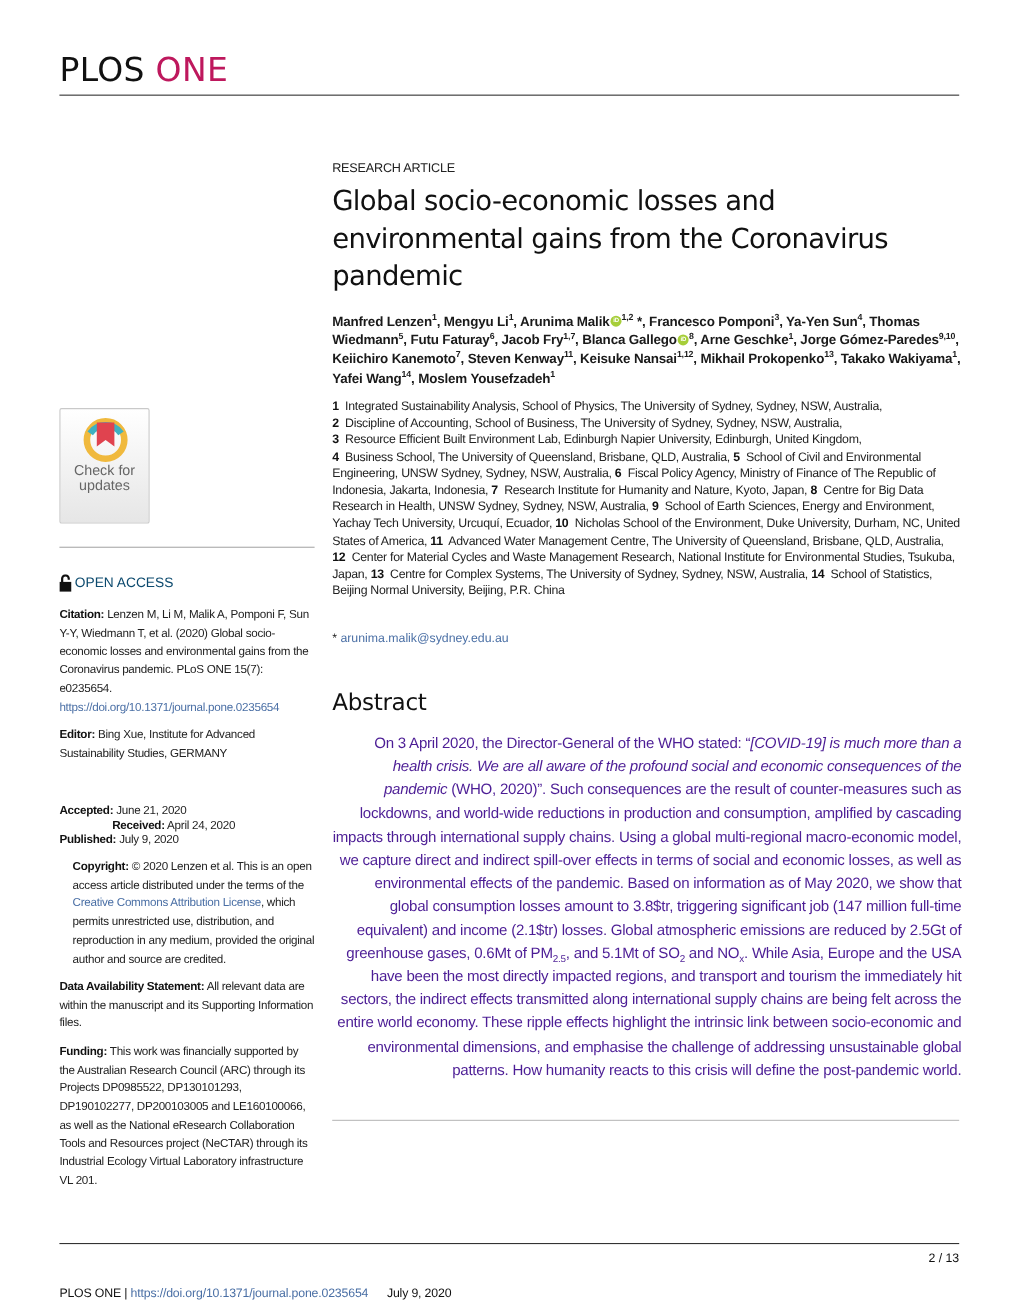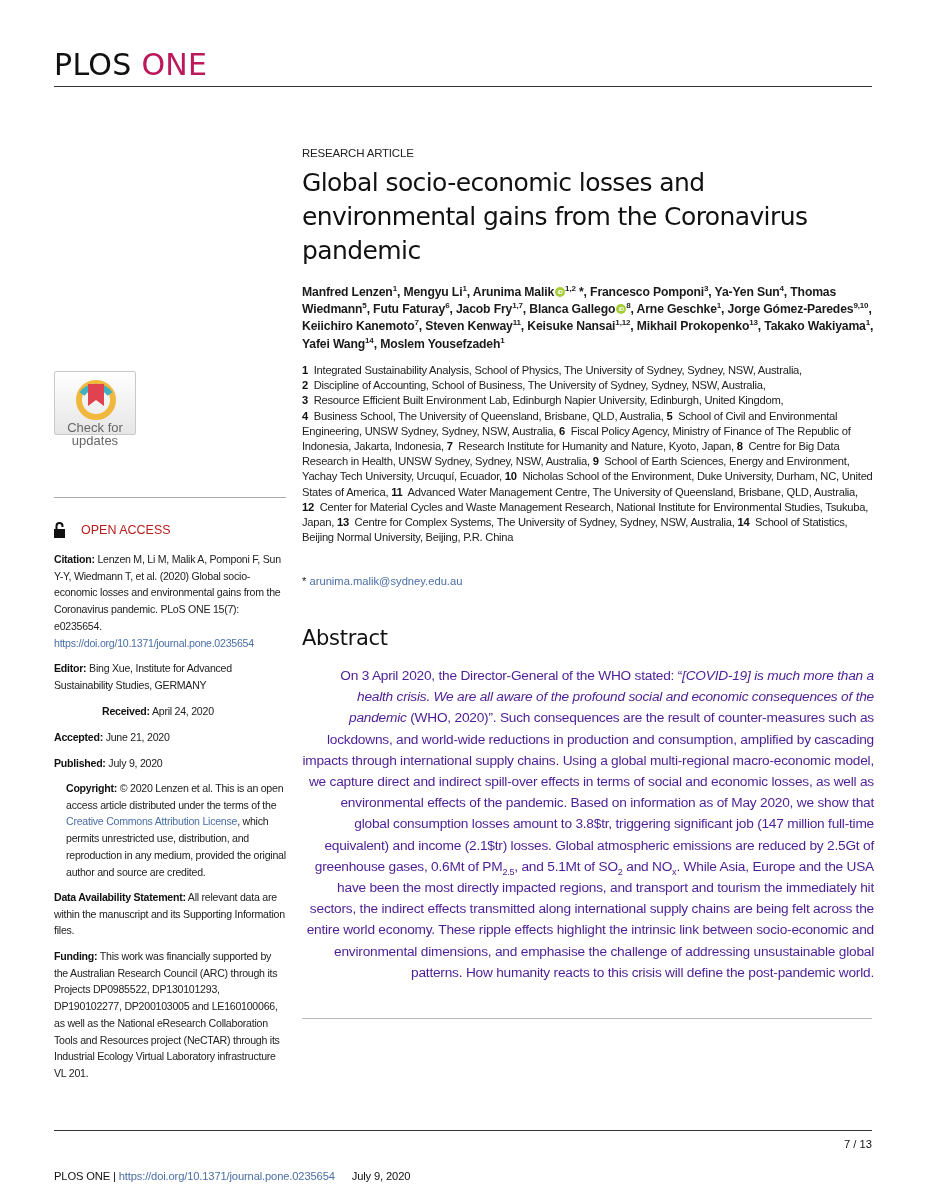--- a/index.html
+++ b/index.html
@@ -1,25 +1,25 @@
 <!DOCTYPE html>
 <html><head>
 <meta charset="utf-8">
 <style>
   html, body { margin:0; padding:0; }
   body { width:927px; height:1194px; background:#fff; position:relative; overflow:hidden; font-family:"Liberation Sans", sans-serif; color:#1a1a1a; }
   .logo { position:absolute; left:54px; top:48px; font-family:"DejaVu Sans", sans-serif; font-size:30px; letter-spacing:0.3px; line-height:34px; }
   .logo .plos { color:#111; }
   .logo .one { color:#be185d; }
   .hr-top { position:absolute; left:54px; top:86px; width:818px; height:1px; background:#333; }
-  .cfu { position:absolute; left:54px; top:371px; width:82px; height:64px; box-sizing:border-box; border:1px solid #c9c9c9; background:linear-gradient(#fff,#e6e6e6); border-radius:2px; }
+  .cfu { position:absolute; left:54px; top:371px; width:82px; height:105px; box-sizing:border-box; border:1px solid #c9c9c9; background:linear-gradient(#fff,#e6e6e6); border-radius:2px; }
   .cfu svg { position:absolute; left:19px; top:6px; }
   .cfu .cfu-text { position:absolute; left:0; right:0; top:49px; text-align:center; font-size:13px; line-height:13px; color:#666; font-weight:normal; }
   .side-hr { position:absolute; left:54px; top:497px; width:232px; height:1px; background:#aaa; }
-  .oa { position:absolute; left:54px; top:522px; font-size:12.5px; display:flex; align-items:center; gap:16px; color:#b91c1c; }
+  .oa { position:absolute; left:54px; top:522px; font-size:12.5px; display:flex; align-items:center; gap:3px; color:#0c4a6e; }
   .oa svg { display:block; }
   .side-block { position:absolute; left:54px; width:232px; font-family:"Liberation Sans", sans-serif; font-size:10.6px; line-height:16.7px; color:#222; letter-spacing:-0.25px; transform-origin:left top; }
   .side-block b { font-weight:bold; color:#111; }
   .link { color:#4a6fa5; }
 
   .main { position:absolute; left:302px; width:572px; }
   .kicker { top:147px; font-size:11.5px; letter-spacing:-0.2px; color:#222; }
   .title { top:166px; font-family:"DejaVu Sans", sans-serif; font-size:25px; line-height:34px; color:#111; letter-spacing:-0.6px; font-weight:normal; }
   .authors { top:284px; font-size:12.2px; line-height:17.2px; font-weight:bold; color:#1a1a1a; letter-spacing:-0.15px; }
   .authors sup { font-size:8px; line-height:0; }
@@ -66,21 +66,21 @@
 
 <div class="side-block" style="top:551px;">
   <b>Citation:</b>
   <span>Lenzen M, Li M, Malik A, Pomponi F, Sun Y-Y, Wiedmann T, et al. (2020) Global socio-economic losses and environmental gains from the Coronavirus pandemic. PLoS ONE 15(7): e0235654.</span>
   <span class="link">https://doi.org/10.1371/journal.pone.0235654</span>
 </div>
 <div class="side-block" style="top:660px;">
   <b>Editor:</b>
   <span>Bing Xue, Institute for Advanced Sustainability Studies, GERMANY</span>
 </div>
-<div class="side-block" style="top:703px;padding-left:48px;">
+<div class="side-block" style="top:743px;padding-left:48px;">
   <b>Received:</b>
   <span>April 24, 2020</span>
 </div>
 <div class="side-block" style="top:729px;">
   <b>Accepted:</b>
   <span>June 21, 2020</span>
 </div>
 <div class="side-block" style="top:755px;">
   <b>Published:</b>
   <span>July 9, 2020</span>
@@ -114,13 +114,13 @@
 <div class="main abstract-h">Abstract</div>
 <div class="main abstract"><span>On 3 April 2020, the Director-General of the WHO stated: “</span><i>[COVID-19] is much more than a health crisis. We are all aware of the profound social and economic consequences of the pandemic</i><span> (WHO, 2020)”. Such consequences are the result of counter-measures such as lockdowns, and world-wide reductions in production and consumption, amplified by cascading impacts through international supply chains. Using a global multi-regional macro-economic model, we capture direct and indirect spill-over effects in terms of social and economic losses, as well as environmental effects of the pandemic. Based on information as of May 2020, we show that global consumption losses amount to 3.8$tr, triggering significant job (147 million full-time equivalent) and income (2.1$tr) losses. Global atmospheric emissions are reduced by 2.5Gt of greenhouse gases, 0.6Mt of PM</span><sub>2.5</sub><span>, and 5.1Mt of SO</span><sub>2</sub><span> and NO</span><sub>x</sub><span>. While Asia, Europe and the USA have been the most directly impacted regions, and transport and tourism the immediately hit sectors, the indirect effects transmitted along international supply chains are being felt across the entire world economy. These ripple effects highlight the intrinsic link between socio-economic and environmental dimensions, and emphasise the challenge of addressing unsustainable global patterns. How humanity reacts to this crisis will define the post-pandemic world.</span></div>
 <div class="abs-hr"></div>
 
 <div class="foot-hr"></div>
 <div class="footer">
   <span>PLOS ONE |</span>
   <span class="link">https://doi.org/10.1371/journal.pone.0235654</span>
   <span class="date">July 9, 2020</span>
 </div>
-<div class="pageno">7 / 13</div>
+<div class="pageno">2 / 13</div>
 
 </body></html>

